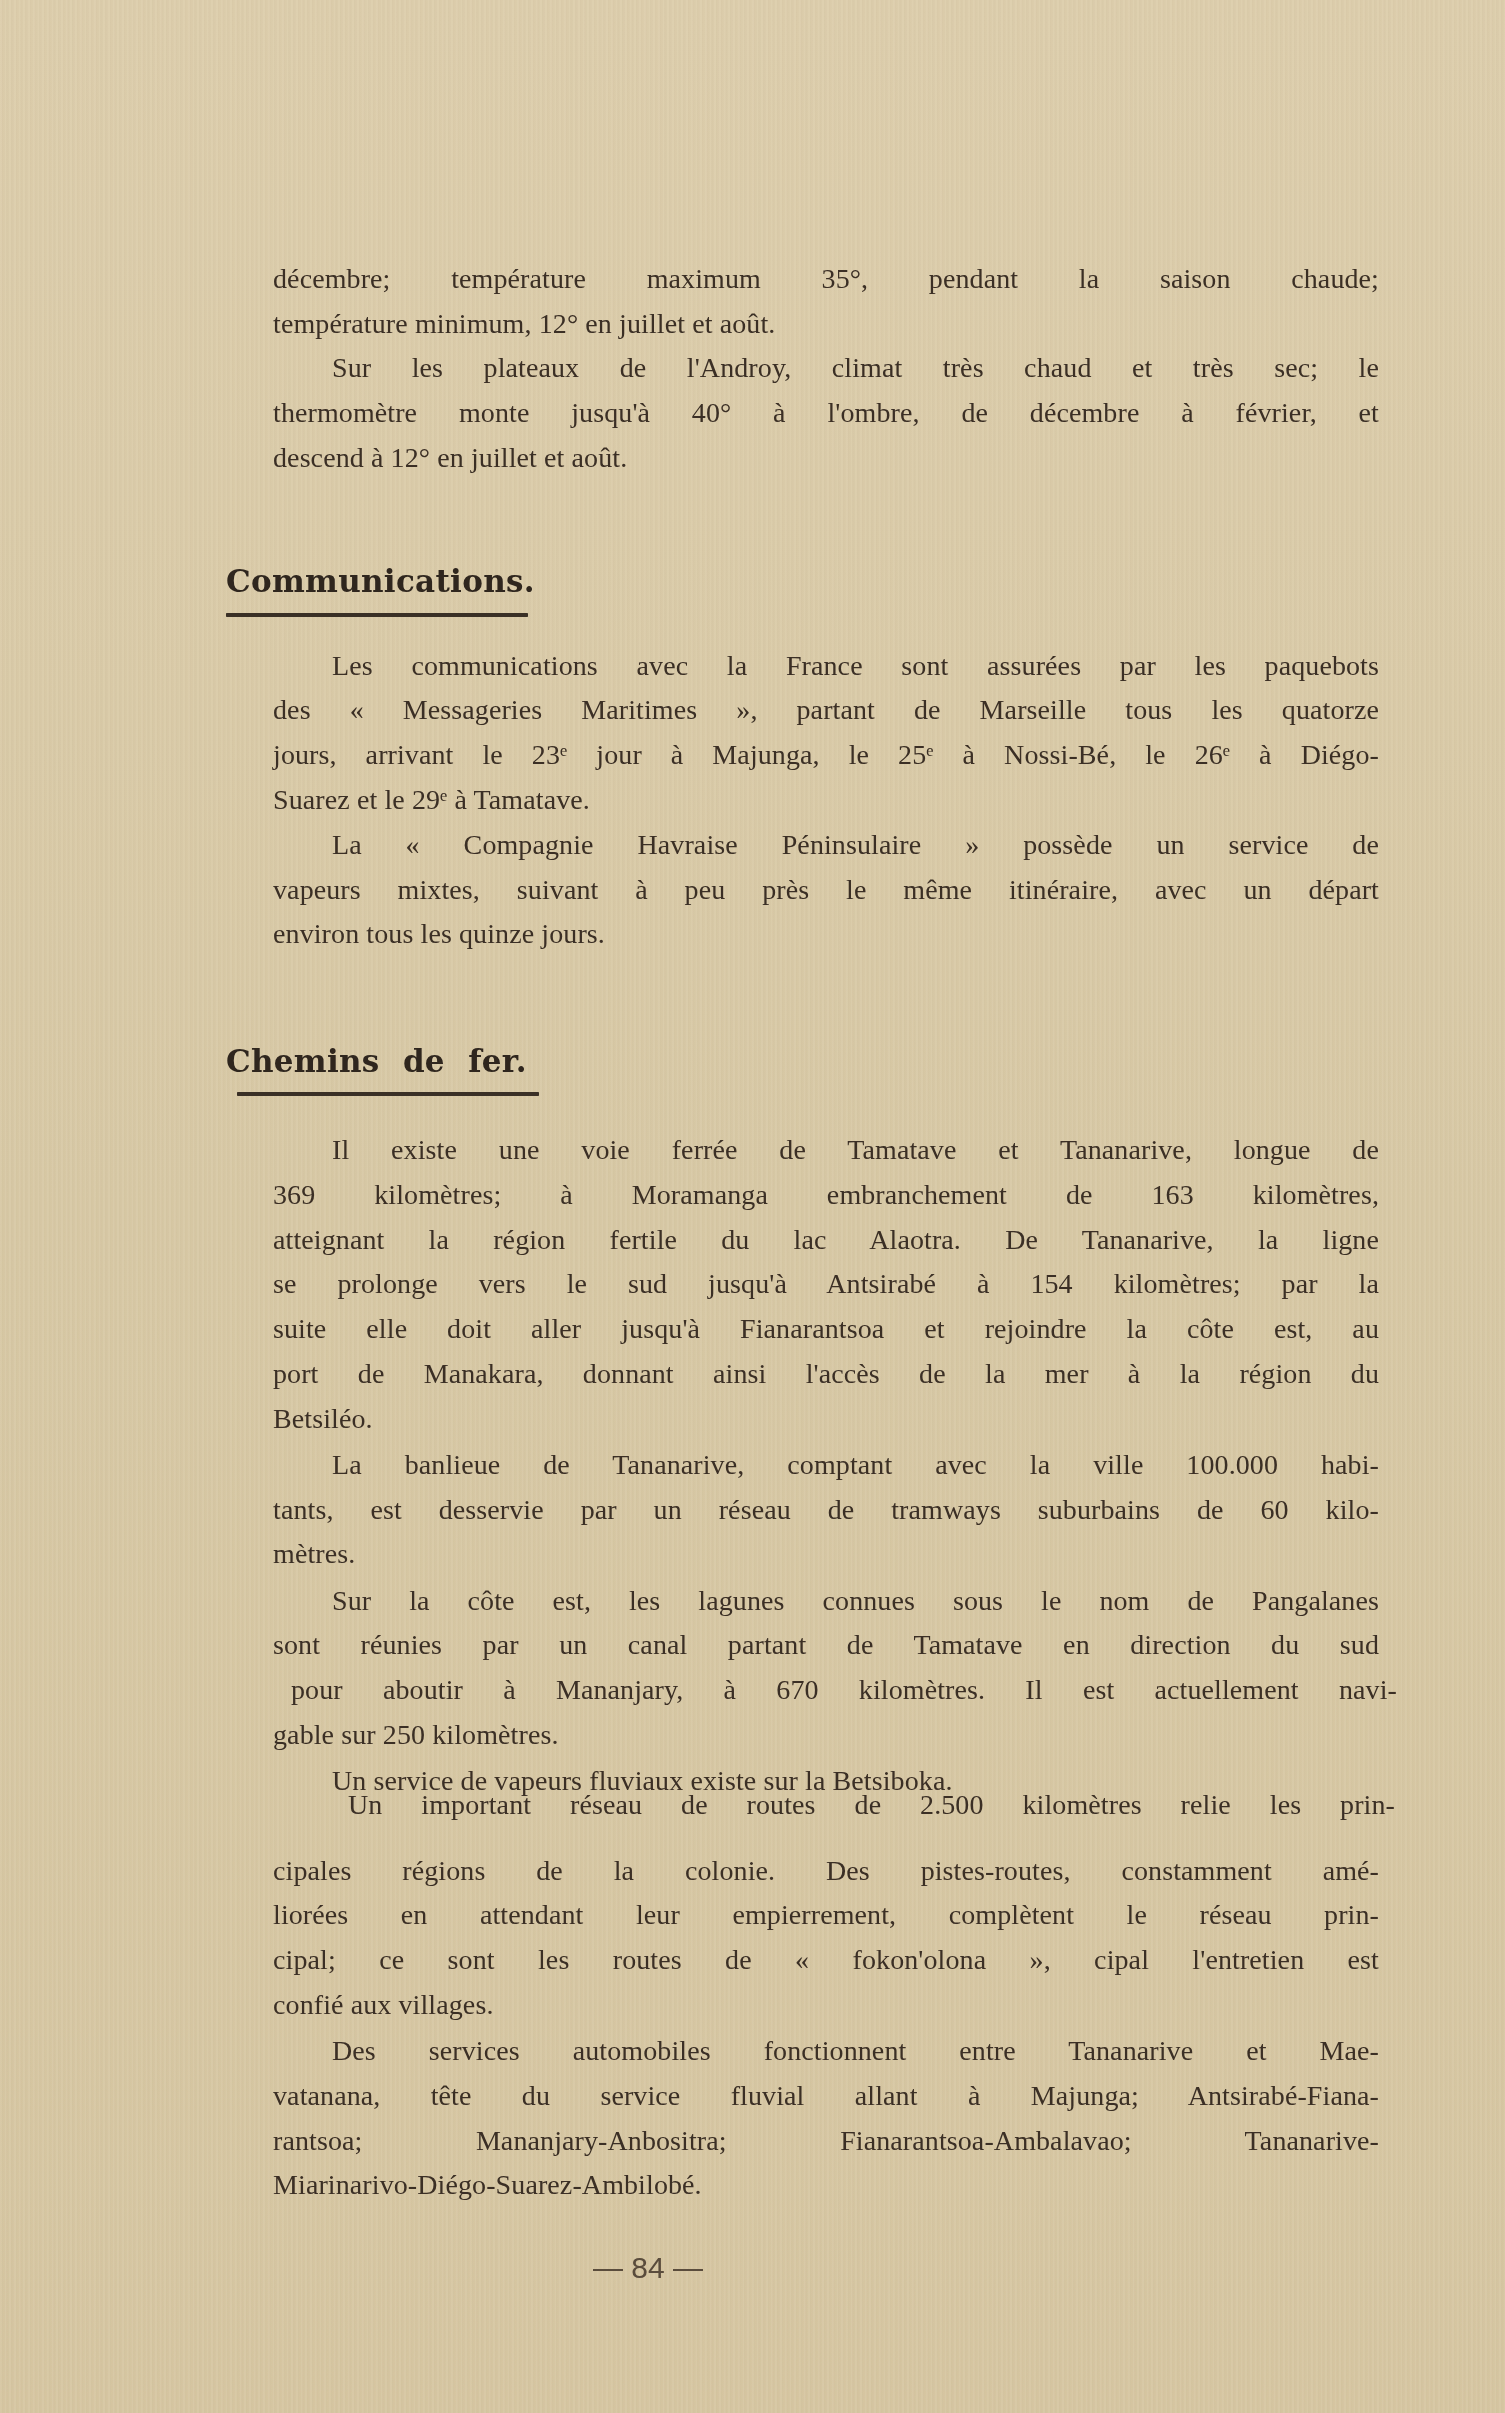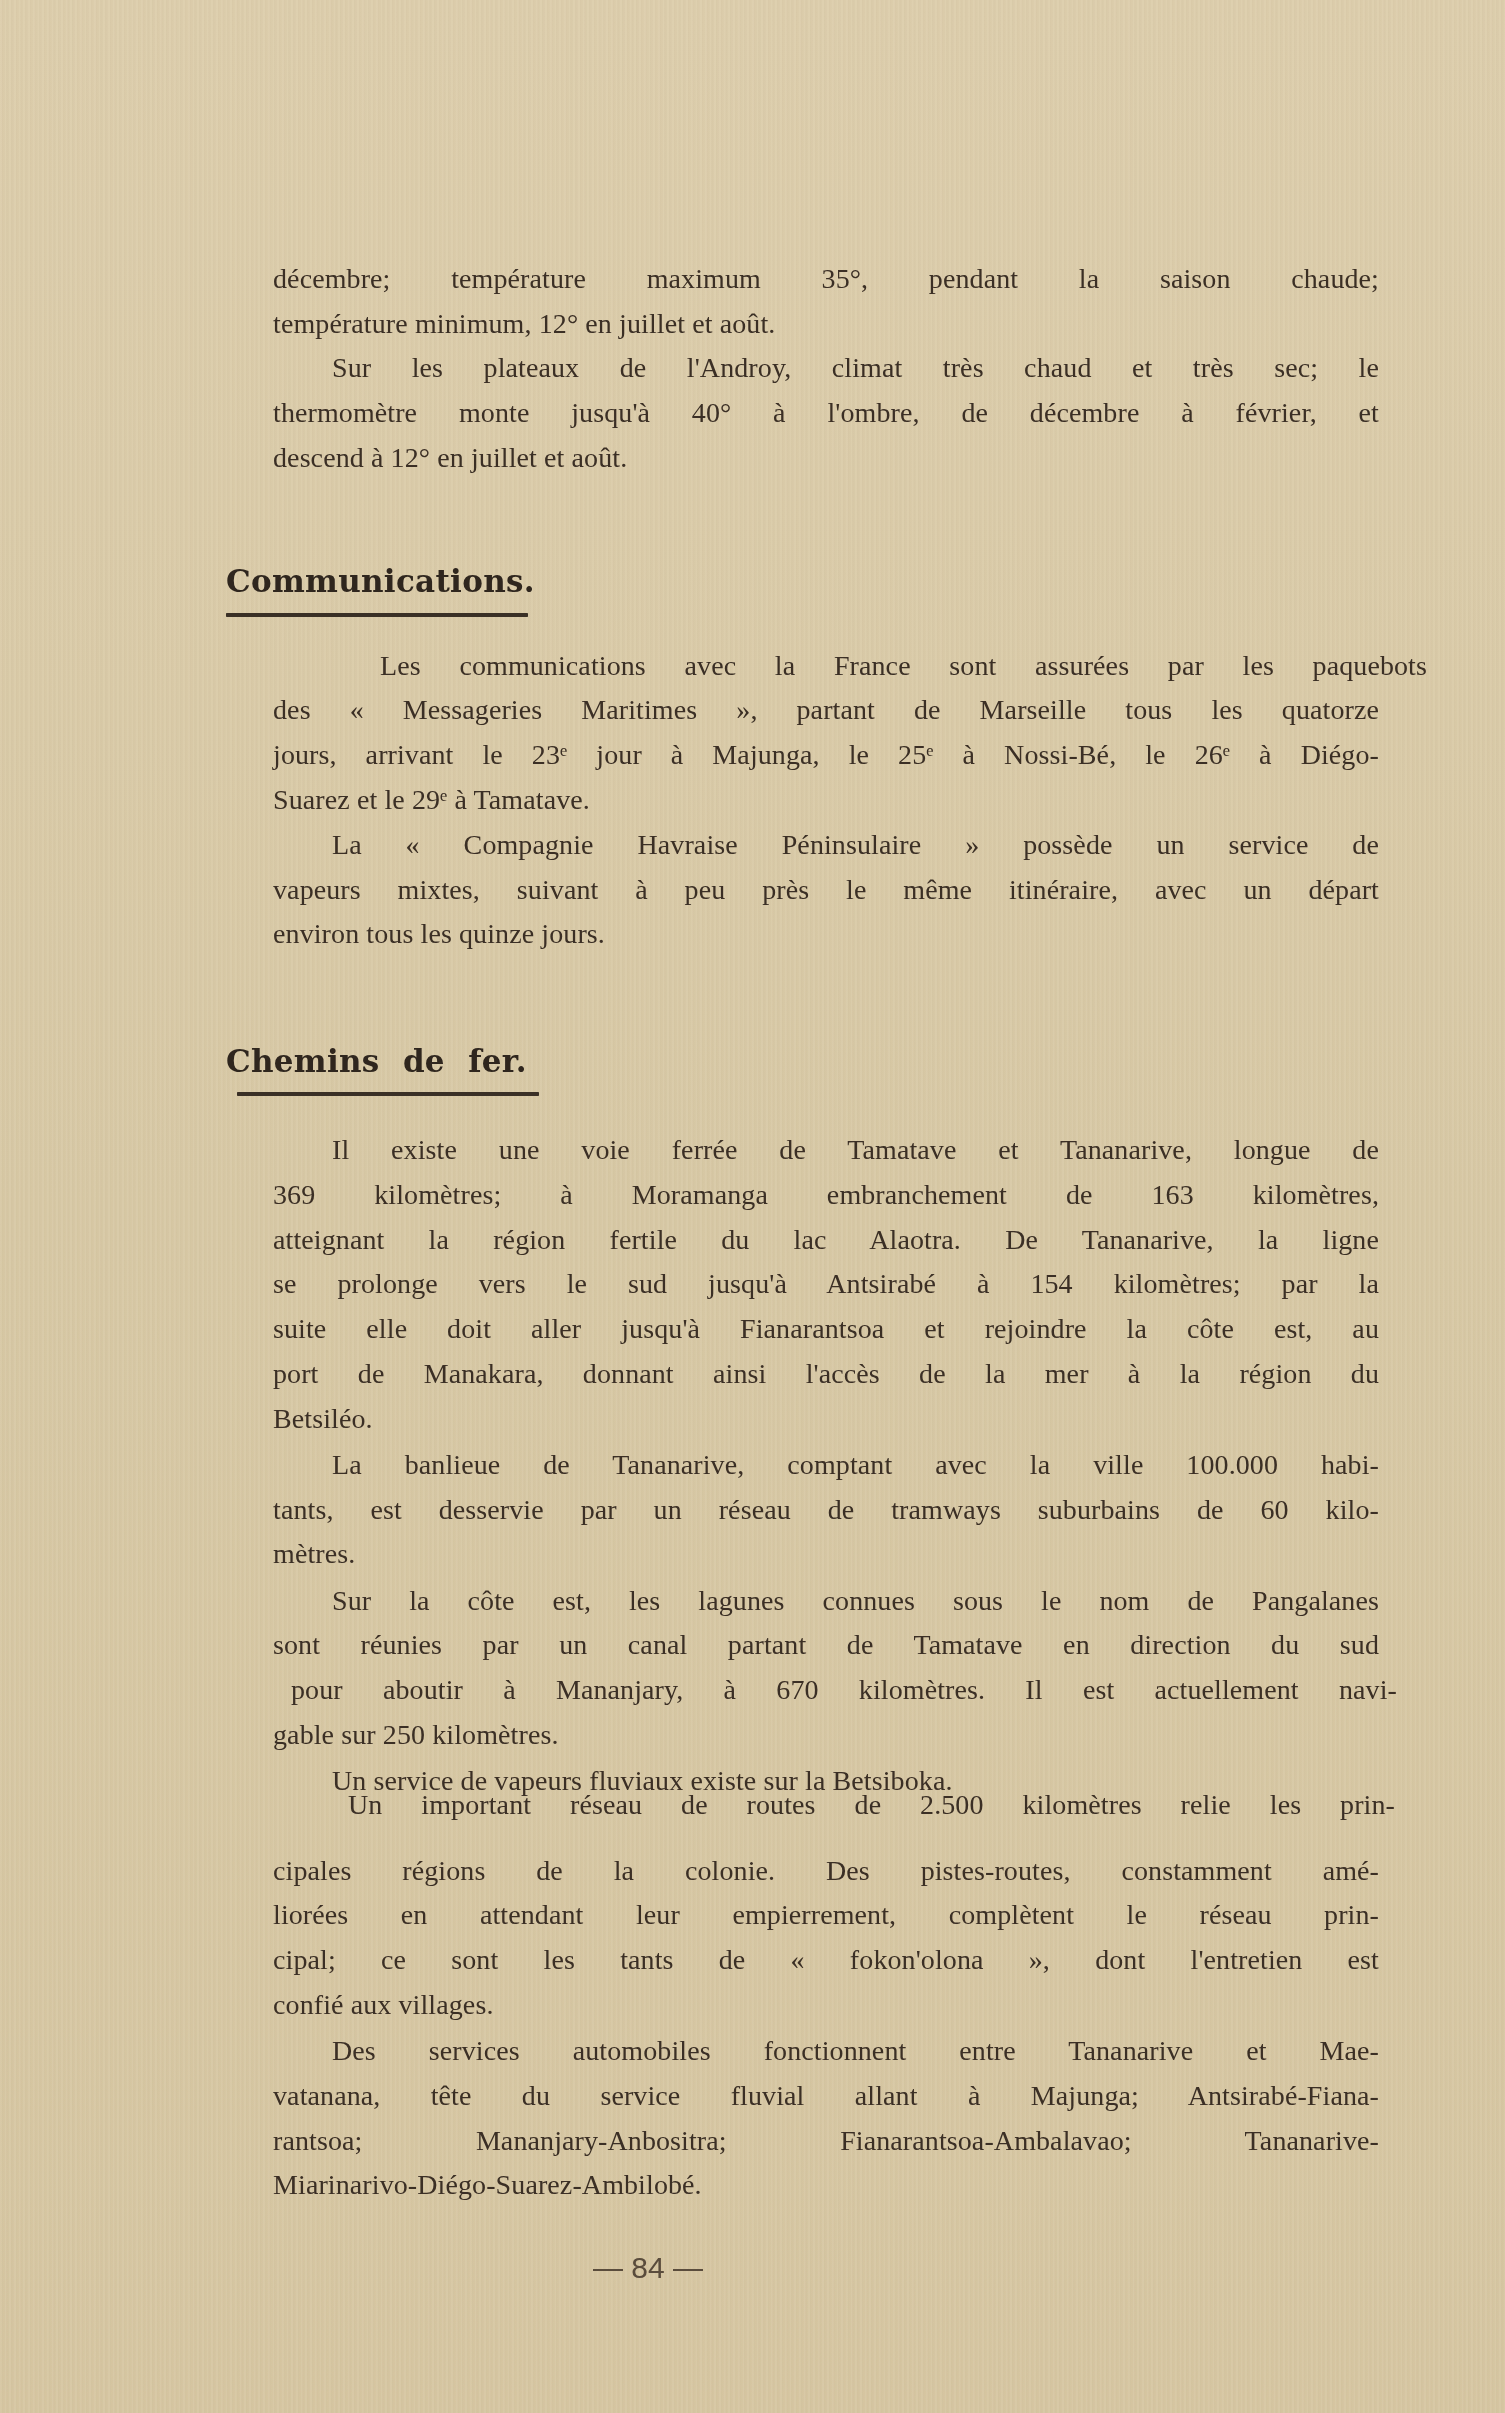--- a/index.html
+++ b/index.html
@@ -40,21 +40,21 @@
   <div class="line last" style="top:303px;">température minimum, 12° en juillet et août.</div>
   <div class="line indent" style="top:347px;">Sur les plateaux de l'Androy, climat très chaud et très sec; le</div>
   <div class="line" style="top:392px;">thermomètre monte jusqu'à 40° à l'ombre, de décembre à février, et</div>
   <div class="line last" style="top:437px;">descend à 12° en juillet et août.</div>
 </div>
 
 <div>
   <div class="heading" style="left:226px; top:562px;">Communications.</div>
   <div class="rule" style="left:226px; top:613px; width:302px;"></div>
 
-  <div class="line indent" style="top:645px;margin-left:48px;">Les communications avec la France sont assurées par les paquebots</div>
+  <div class="line indent" style="top:645px;">Les communications avec la France sont assurées par les paquebots</div>
   <div class="line" style="top:689px;">des « Messageries Maritimes », partant de Marseille tous les quatorze</div>
   <div class="line" style="top:734px;">jours, arrivant le 23ᵉ jour à Majunga, le 25ᵉ à Nossi-Bé, le 26ᵉ à Diégo-</div>
   <div class="line last" style="top:779px;">Suarez et le 29ᵉ à Tamatave.</div>
   <div class="line indent" style="top:824px;">La « Compagnie Havraise Péninsulaire » possède un service de</div>
   <div class="line" style="top:869px;">vapeurs mixtes, suivant à peu près le même itinéraire, avec un départ</div>
   <div class="line last" style="top:913px;">environ tous les quinze jours.</div>
 </div>
 
 <div>
   <div class="heading" style="left:226px; top:1042px; word-spacing:12.2px;">Chemins de fer.</div>
@@ -75,21 +75,21 @@
   <div class="line indent" style="top:1580px;">Sur la côte est, les lagunes connues sous le nom de Pangalanes</div>
   <div class="line" style="top:1624px;">sont réunies par un canal partant de Tamatave en direction du sud</div>
   <div class="line" style="top:1669px;margin-left:18px;">pour aboutir à Mananjary, à 670 kilomètres. Il est actuellement navi-</div>
   <div class="line last" style="top:1714px;">gable sur 250 kilomètres.</div>
 
   <div class="line indent last" style="top:1760px;">Un service de vapeurs fluviaux existe sur la Betsiboka.</div>
 
   <div class="line indent" style="top:1784px;margin-left:16px;">Un important réseau de routes de 2.500 kilomètres relie les prin-</div>
   <div class="line" style="top:1850px;">cipales régions de la colonie. Des pistes-routes, constamment amé-</div>
   <div class="line" style="top:1894px;">liorées en attendant leur empierrement, complètent le réseau prin-</div>
-  <div class="line" style="top:1939px;">cipal; ce sont les tants de « fokon'olona », dont l'entretien est</div>
+  <div class="line" style="top:1939px;">cipal; ce sont les routes de « fokon'olona », cipal l'entretien est</div>
   <div class="line last" style="top:1984px;">confié aux villages.</div>
 
   <div class="line indent" style="top:2030px;">Des services automobiles fonctionnent entre Tananarive et Mae-</div>
   <div class="line" style="top:2075px;">vatanana, tête du service fluvial allant à Majunga; Antsirabé-Fiana-</div>
   <div class="line" style="top:2120px;">rantsoa; Mananjary-Anbositra; Fianarantsoa-Ambalavao; Tananarive-</div>
   <div class="line last" style="top:2164px;">Miarinarivo-Diégo-Suarez-Ambilobé.</div>
 </div>
 
 <div class="pagenum">— 84 —</div>
 

